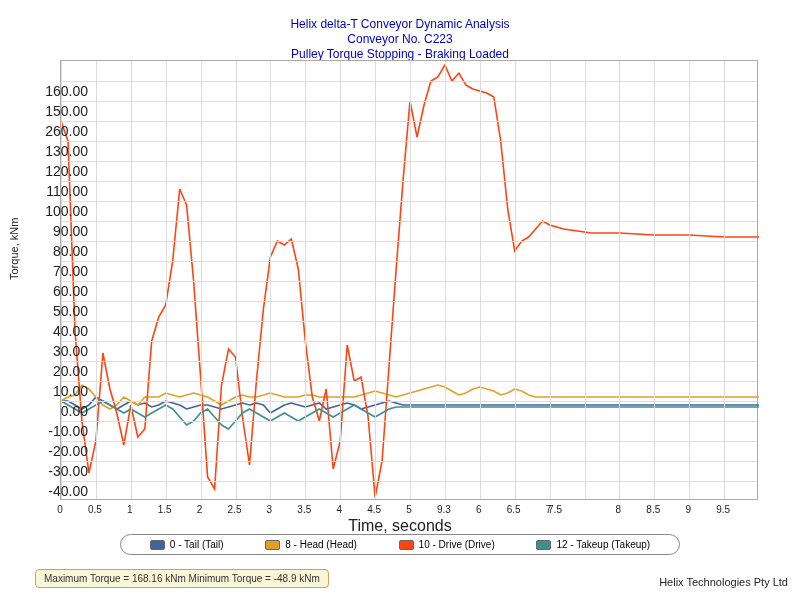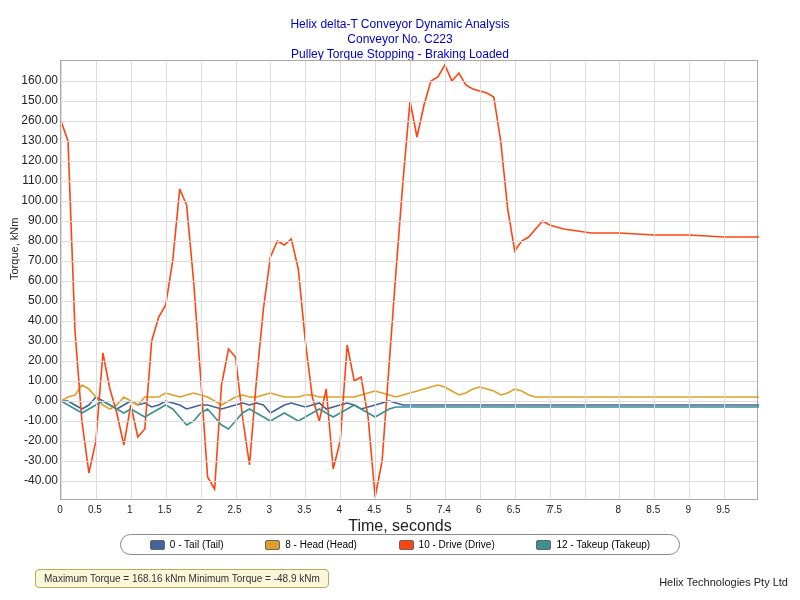--- a/index.html
+++ b/index.html
@@ -30,26 +30,27 @@
     border: 1px solid #aaa;
   }
   .grid-v, .grid-h {
     position: absolute;
     background: #ddd;
   }
   .grid-v { top: 0; bottom: 0; width: 1px; }
   .grid-h { left: 0; right: 0; height: 1px; }
   .ytick {
     position: absolute;
-    right: 742px;
+    right: 712px;
     width: 50px;
     text-align: right;
-    font-size: 12px;
+    font-size: 14px;
     color: #222;
     transform: translateY(-50%);
+    margin-top: 11px;
   }
   .xtick {
     position: absolute;
     top: 504px;
     width: 30px;
     text-align: center;
     font-size: 10px;
     color: #222;
     transform: translateX(-50%);
   }
@@ -205,21 +206,21 @@
 <div class="xtick" style="left: 94.9px;">0.5</div>
 <div class="xtick" style="left: 129.8px;">1</div>
 <div class="xtick" style="left: 164.7px;">1.5</div>
 <div class="xtick" style="left: 199.6px;">2</div>
 <div class="xtick" style="left: 234.5px;">2.5</div>
 <div class="xtick" style="left: 269.4px;">3</div>
 <div class="xtick" style="left: 304.3px;">3.5</div>
 <div class="xtick" style="left: 339.2px;">4</div>
 <div class="xtick" style="left: 374.1px;">4.5</div>
 <div class="xtick" style="left: 409px;">5</div>
-<div class="xtick" style="left: 443.9px;">7.4</div>
+<div class="xtick" style="left: 443.9px;">9.3</div>
 <div class="xtick" style="left: 478.8px;">6</div>
 <div class="xtick" style="left: 513.7px;">6.5</div>
 <div class="xtick" style="left: 548.6px;">7</div>
 <div class="xtick" style="left: 555px;">7.5</div>
 <div class="xtick" style="left: 618.4px;">8</div>
 <div class="xtick" style="left: 653.3px;">8.5</div>
 <div class="xtick" style="left: 688.2px;">9</div>
 <div class="xtick" style="left: 723.1px;">9.5</div>
 <div class="ytick" style="top: 480px;">-40.00</div>
 <div class="ytick" style="top: 460px;">-30.00</div>

